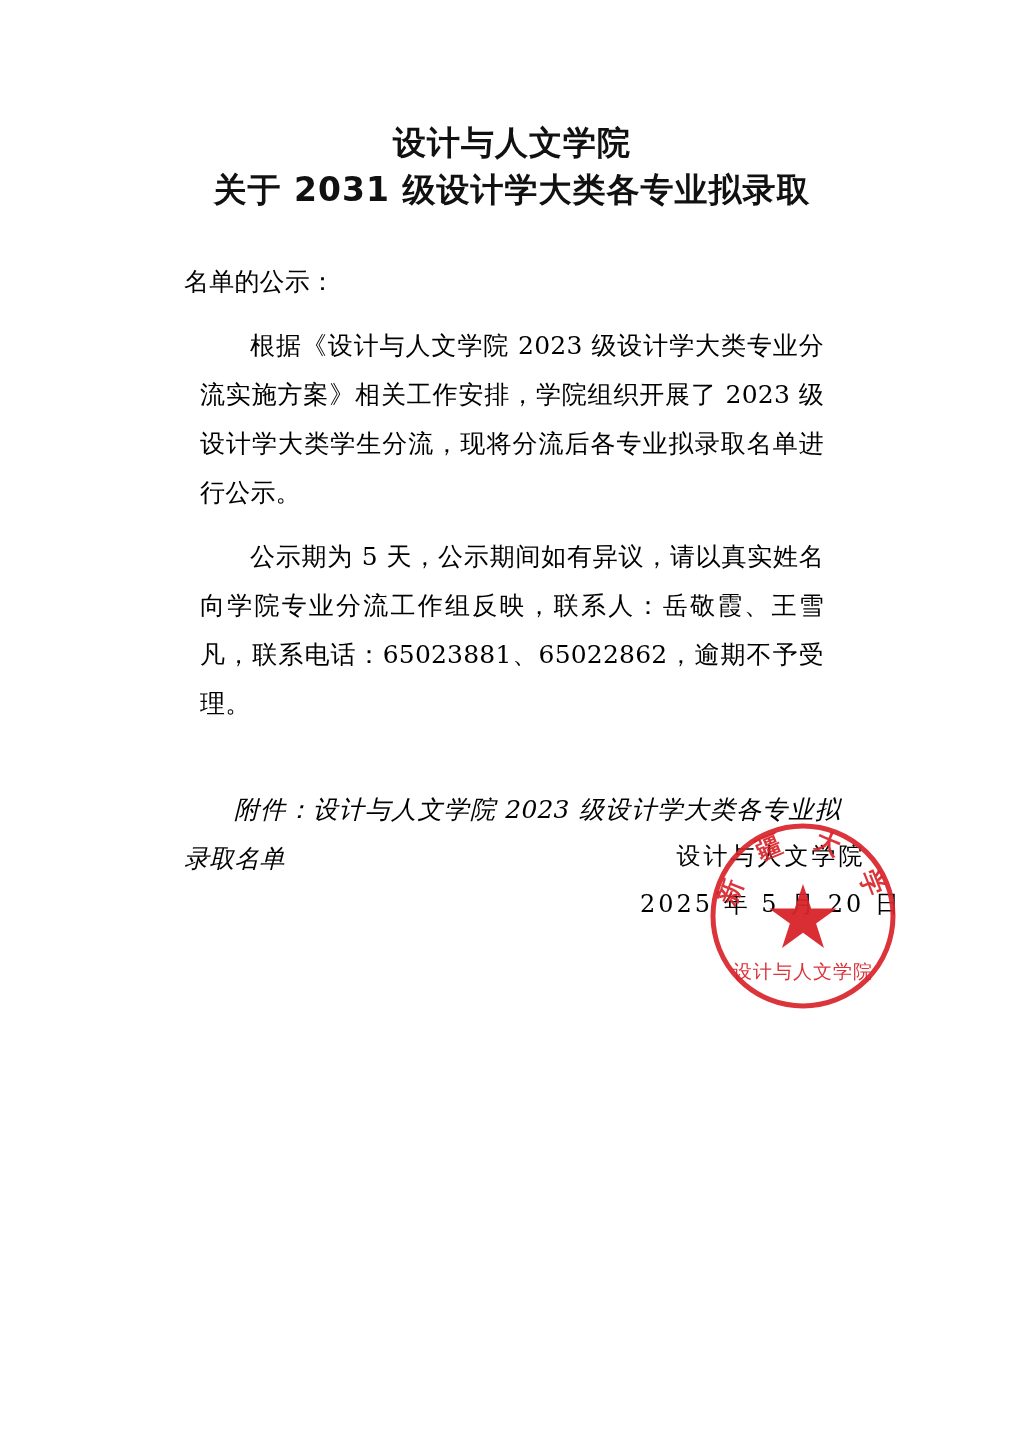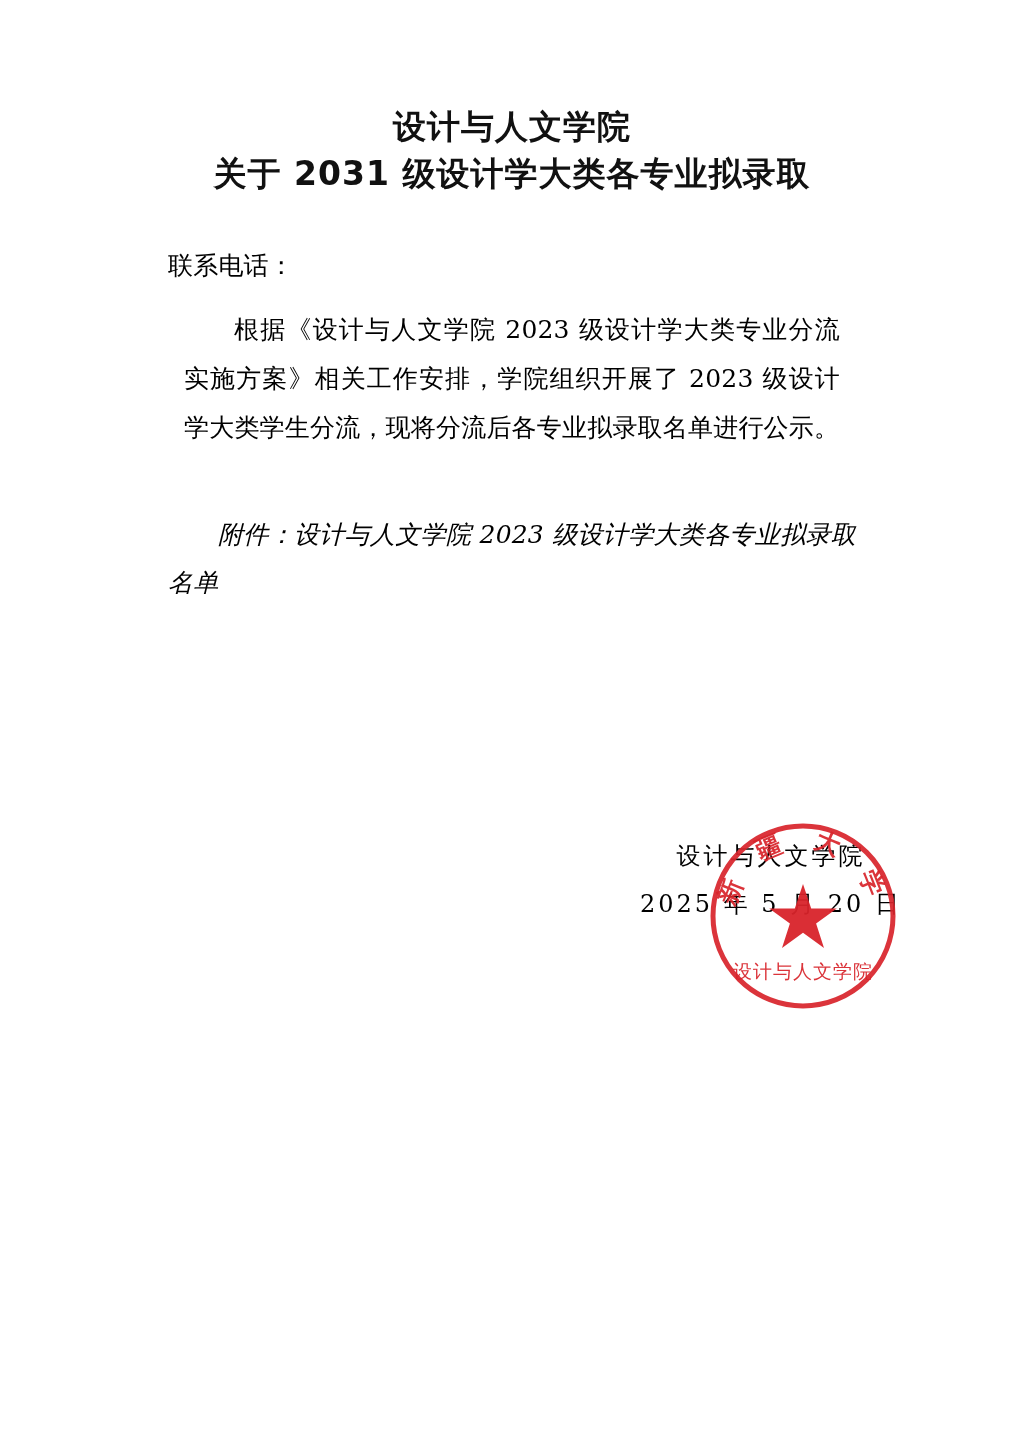--- a/index.html
+++ b/index.html
@@ -12,21 +12,21 @@
     height: 1449px;
     position: relative;
     font-family: "DejaVu Serif", "Liberation Serif", serif;
     color: #000000;
     overflow: hidden;
   }
 
   .page {
     position: absolute;
     inset: 0;
-    padding: 0;
+    padding: 16px;
     border-radius: 27px;
   }
 
   
   .title-block {
     margin-top: 104px;
     text-align: center;
     font-family: "DejaVu Sans", "Liberation Sans", sans-serif;
     font-weight: bold;
     font-size: 33px;
@@ -94,22 +94,23 @@
 <body>
 
 <div class="page">
 
   <div class="title-block">
     <span class="title-line">设计与人文学院</span>
     <span class="title-line">关于 2031 级设计学大类各专业拟录取</span>
   </div>
 
   <div class="body-block">
-    <p class="salutation">联系电话：</p>
+    <p class="salutation">名单的公示：</p>
     <p class="para">根据《设计与人文学院 2023 级设计学大类专业分流实施方案》相关工作安排，学院组织开展了 2023 级设计学大类学生分流，现将分流后各专业拟录取名单进行公示。</p>
+    <p class="para spaced">公示期为 5 天，公示期间如有异议，请以真实姓名向学院专业分流工作组反映，联系人：岳敬霞、王雪凡，联系电话：65023881、65022862，逾期不予受理。</p>
     <p class="attach">附件：设计与人文学院 2023 级设计学大类各专业拟录取名单</p>
   </div>
 
   <div class="sign-block">
     <span class="sign-line">设计与人文学院</span>
     <span class="sign-line">2025 年 5 月 20 日</span>
   </div>
 
   <div class="seal">
     <svg width="196" height="196" viewBox="0 0 196 196" xmlns="http://www.w3.org/2000/svg">

